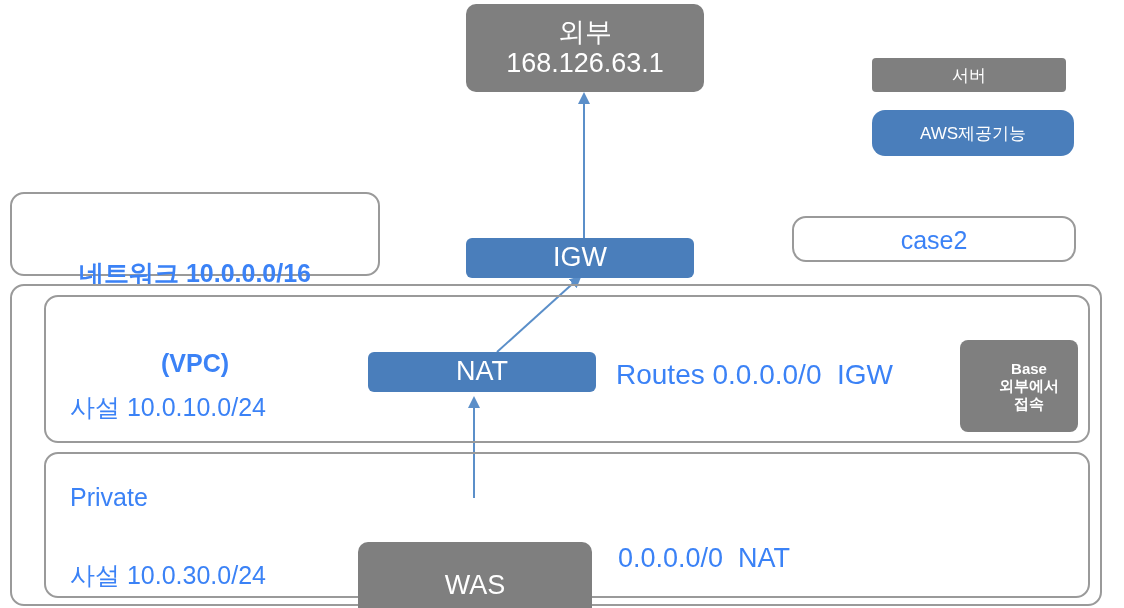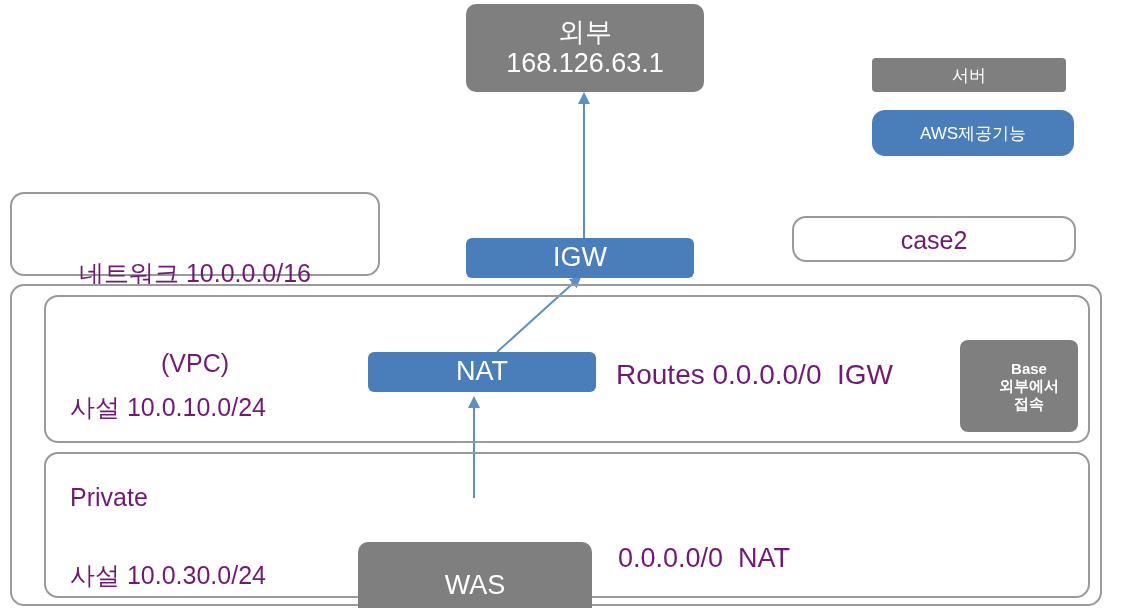--- a/index.html
+++ b/index.html
@@ -38,21 +38,21 @@
   }
   .outline-box {
     position: absolute;
     box-sizing: border-box;
     border: 2px solid #9a9a9a;
     border-radius: 14px;
     background: transparent;
   }
   .label-text {
     position: absolute;
-    color: #701a75;
+    color: #3b82f6;
     line-height: 1.2;
     white-space: pre;
   }
   svg.arrows {
     position: absolute;
     left: 0;
     top: 0;
     width: 1124px;
     height: 608px;
     pointer-events: none;
@@ -88,21 +88,21 @@
   </div>
 
   <div class="legend-item gray-box" style="left:872px; top:58px; width:194px; height:34px; font-size:17px; border-radius:4px;">
     <span>서버</span>
   </div>
   <div class="legend-item blue-box" style="left:872px; top:110px; width:202px; height:46px; font-size:17px;border-radius:13px;">
     <span>AWS제공기능</span>
   </div>
 
   <div class="outline-box" style="left:10px; top:192px; width:370px; height:84px;"></div>
-  <div class="label-text" style="left:10px; top:198px; width:370px; text-align:center; font-size:25px;">
+  <div class="label-text" style="left:10px; top:198px; width:370px; text-align:center; font-size:25px;font-weight:bold;">
     <div>네트워크 10.0.0.0/16</div>
     <div>(VPC)</div>
   </div>
 
   <div class="outline-box" style="left:792px; top:216px; width:284px; height:46px;"></div>
   <div class="label-text" style="left:792px; top:225px; width:284px; text-align:center; font-size:25px;">case2</div>
 
   <div class="outline-box" style="left:10px; top:284px; width:1092px; height:322px;"></div>
 
   <div class="outline-box" style="left:44px; top:295px; width:1046px; height:148px;"></div>

